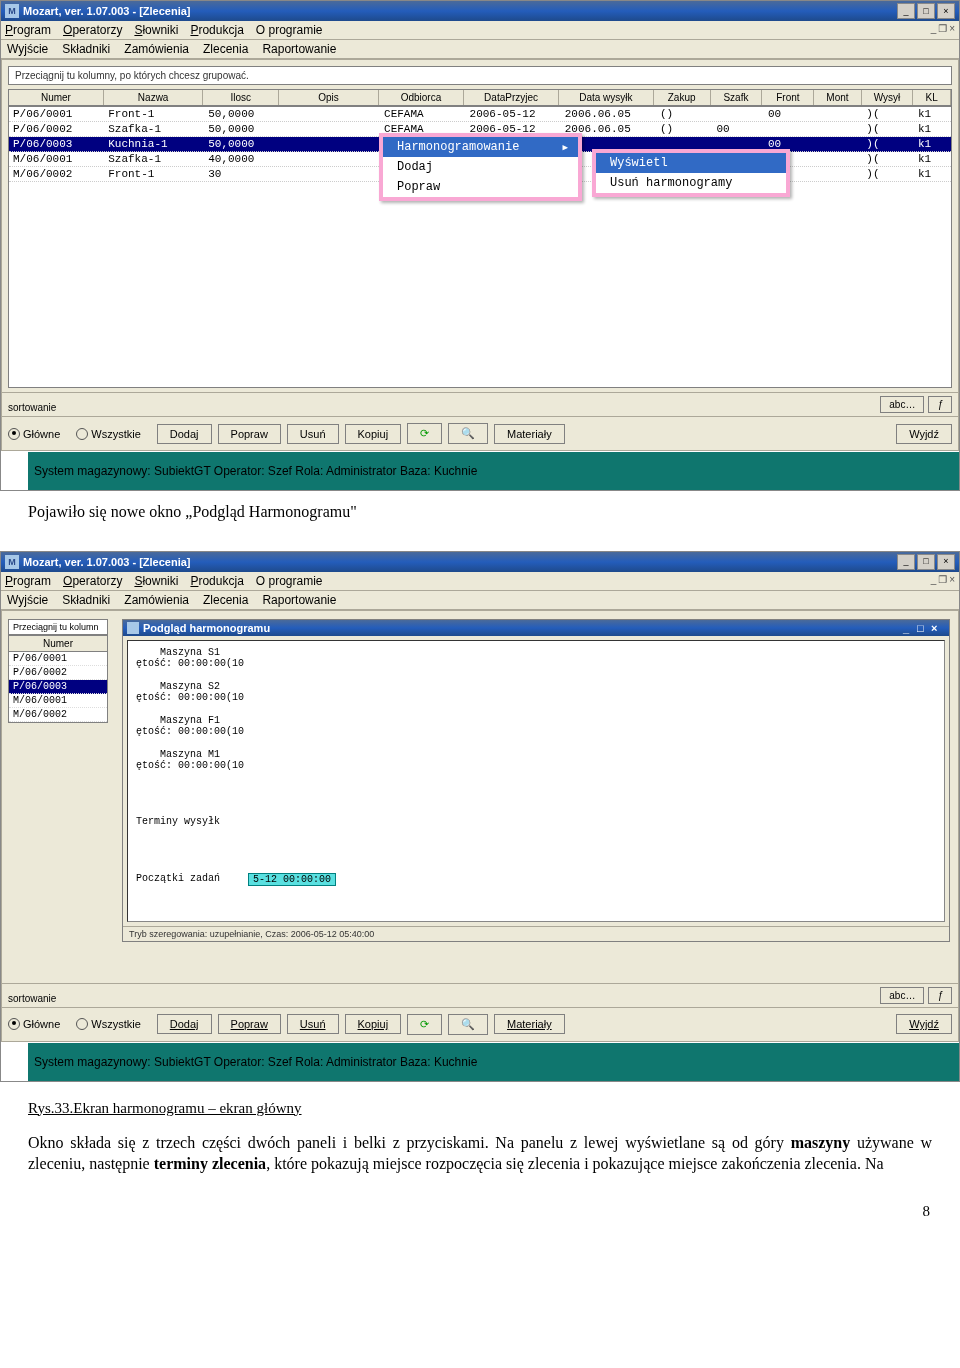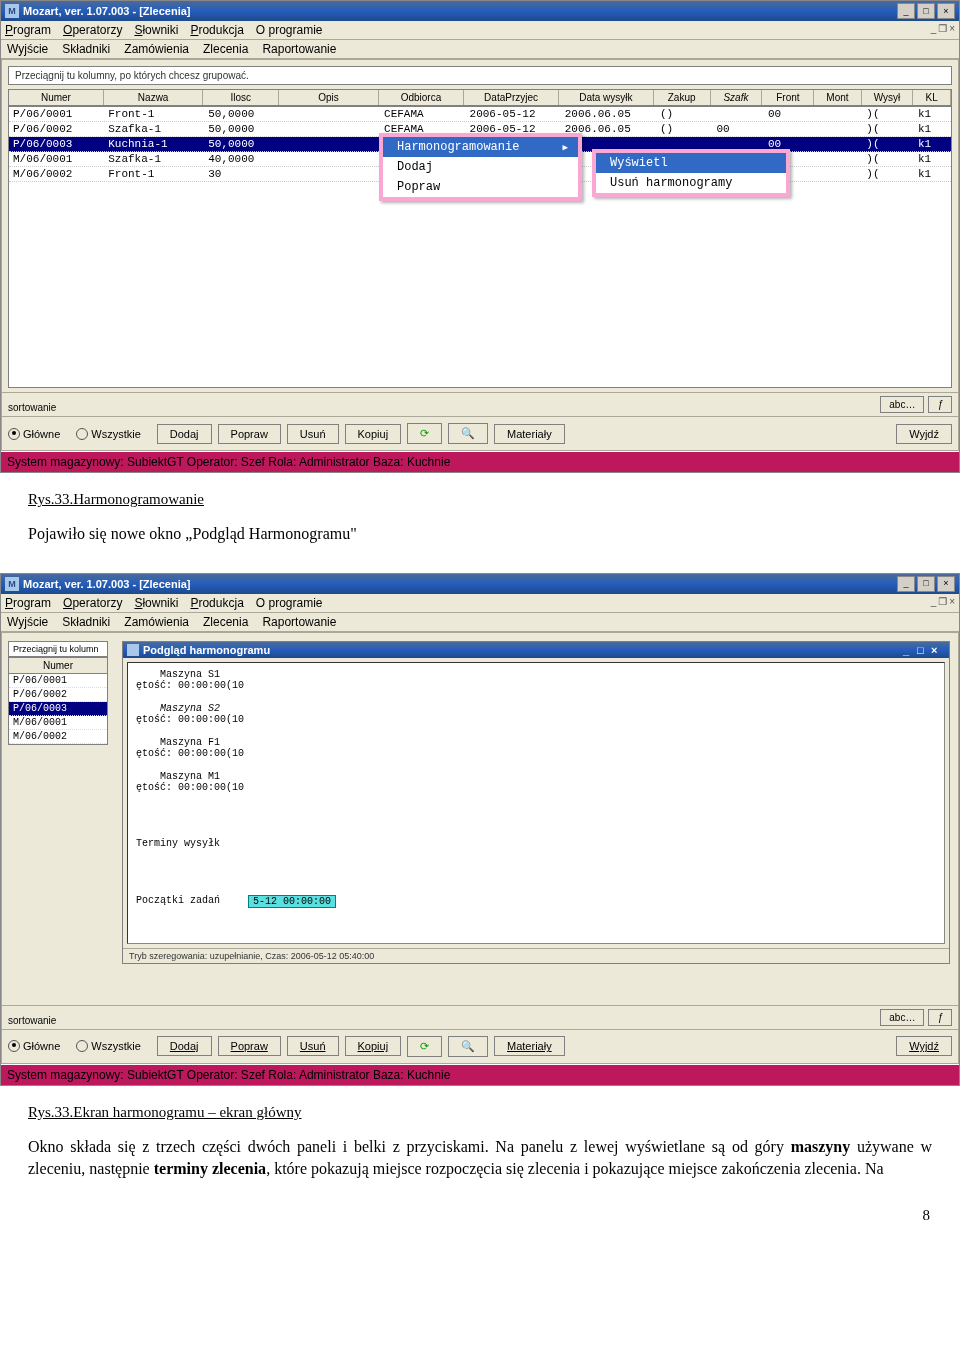--- a/index.html
+++ b/index.html
@@ -33,21 +33,21 @@
 .sortbar { display:flex; align-items:flex-end; border-top:1px solid #aca899; padding:3px 6px; font-size:10px; background:#ece9d8; margin-top:4px; }
 .sortbar .sp { flex:1; }
 .smallbtn { background:#ece9d8; border:1px solid #808080; padding:2px 8px; font-size:10px; margin-left:4px; cursor:default; }
 
 .btnbar { display:flex; align-items:center; padding:6px; gap:6px; border-top:1px solid #aca899; background:#ece9d8; }
 .toolbtn { background:#ece9d8; border:1px solid #808080; padding:3px 12px; font-size:11px; cursor:default; }
 .radiolike { display:flex; align-items:center; gap:3px; font-size:11px; margin-right:10px; }
 .radiolike .dot { width:10px; height:10px; border:1px solid #555; border-radius:50%; display:inline-block; }
 .radiolike .dot.on::after { content:""; display:block; width:4px; height:4px; background:#000; border-radius:50%; margin:2px auto; }
 
-.statusbar { background:#be185d; border-top:1px solid #fff; padding:3px 6px; font-size:12px; display:flex; gap:6px; }
+.statusbar { background:#0f766e; border-top:1px solid #fff; padding:12px 6px; font-size:12px; display:flex; gap:6px;margin-left:27px; }
 
 .doctext { font-family:"Times New Roman",serif; font-size:16px; padding:10px 28px 20px 28px; line-height:1.35; }
 .doctext .caption { text-decoration:underline; color:#000; font-size:15px; margin:6px 0 14px 0; }
 .doctext p { margin:0 0 8px 0; text-align:justify; }
 
 
 .innerwin { position:relative; margin:4px 8px 0 120px; border:1px solid #808080; background:#ece9d8; }
 .innerwin .inner-titlebar { display:flex; align-items:center; background:linear-gradient(#4a6a9a,#245dbb,#1e4a8c); height:16px; color:#fff; font-weight:bold; padding:0 4px; font-size:11px; }
 .innerwin .canvas { background:#fff; border:1px inset #888; margin:4px; height:280px; position:relative; font-family:"Courier New",monospace; font-size:10px; }
 .innerwin .mlabel { position:absolute; left:8px; }
@@ -104,21 +104,21 @@
     <div class="grouphint">Przeciągnij tu kolumny, po których chcesz grupować.</div>
     <div class="gridhdr" id="s1hdr">
           <div class="col" style="width: 90px;">Numer</div>
           <div class="col" style="width: 95px;">Nazwa</div>
           <div class="col" style="width: 70px;">Ilosc</div>
           <div class="col" style="width: 95px;">Opis</div>
           <div class="col" style="width: 80px;">Odbiorca</div>
           <div class="col" style="width: 90px;">DataPrzyjec</div>
           <div class="col" style="width: 90px;">Data wysyłk</div>
           <div class="col" style="width: 50px;">Zakup</div>
-          <div class="col" style="width: 45px; font-style: italic;">Szafk</div>
+          <div class="col" style="width: 45px;">Szafk</div>
           <div class="col" style="width: 45px;">Front</div>
           <div class="col" style="width: 40px;">Mont</div>
           <div class="col" style="width: 45px;">Wysył</div>
           <div class="col" style="width: 30px;">KL</div>
         </div>
     <div class="gridbody" id="s1body" style="position:relative;">
 
       <div class="gridrow">
             <div class="cell" style="width: 90px;">P/06/0001</div>
             <div class="cell" style="width: 95px;">Front-1</div>
@@ -232,21 +232,20 @@
       <span style="flex:1"></span>
       <span class="toolbtn">Wyjdź</span>
     </div>
   </div>
   <div class="statusbar">
     <span>System magazynowy: SubiektGT  Operator: Szef  Rola: Administrator  Baza: Kuchnie</span>
   </div>
 </div>
 
 <div class="doctext">
-  <div class="caption">Rys.33.Harmonogramowanie</div>
   <p>Pojawiło się nowe okno „Podgląd Harmonogramu"</p>
 </div>
 
 <div style="border:1px solid #888; position:relative;">
   <div class="titlebar">
     <span class="icon">M</span>
     <span>Mozart, ver. 1.07.003 - [Zlecenia]</span>
     <span class="spacer"></span>
     <span class="winbtn">_</span>
     <span class="winbtn">□</span>
@@ -293,21 +292,21 @@
           <span>Podgląd harmonogramu</span>
           <span style="flex:1"></span>
           <span class="winbtn" style="height:12px;width:14px;">_</span>
           <span class="winbtn" style="height:12px;width:14px;">□</span>
           <span class="winbtn" style="height:12px;width:14px;">×</span>
         </div>
         <div class="canvas" id="s2canvas">
           <div class="cyanbox" style="left:120px; top:232px;">5-12 00:00:00</div>
         <div class="mlabel" style="top: 6px;">&nbsp;&nbsp;&nbsp;&nbsp;Maszyna S1</div>
               <div class="mlabel" style="top: 17px;">ętość: 00:00:00(10</div>
-              <div class="mlabel" style="top: 40px; font-style: italic;">&nbsp;&nbsp;&nbsp;&nbsp;Maszyna S2</div>
+              <div class="mlabel" style="top: 40px;">&nbsp;&nbsp;&nbsp;&nbsp;Maszyna S2</div>
               <div class="mlabel" style="top: 51px;">ętość: 00:00:00(10</div>
               <div class="mlabel" style="top: 74px;">&nbsp;&nbsp;&nbsp;&nbsp;Maszyna F1</div>
               <div class="mlabel" style="top: 85px;">ętość: 00:00:00(10</div>
               <div class="mlabel" style="top: 108px;">&nbsp;&nbsp;&nbsp;&nbsp;Maszyna M1</div>
               <div class="mlabel" style="top: 119px;">ętość: 00:00:00(10</div>
               <div class="tlabel" style="top: 175px;">Terminy wysyłk</div>
               <div class="tlabel" style="top: 232px;">Początki zadań</div>
             </div>
         <div class="infobar">Tryb szeregowania: uzupełnianie, Czas: 2006-05-12 05:40:00</div>
       </div>

